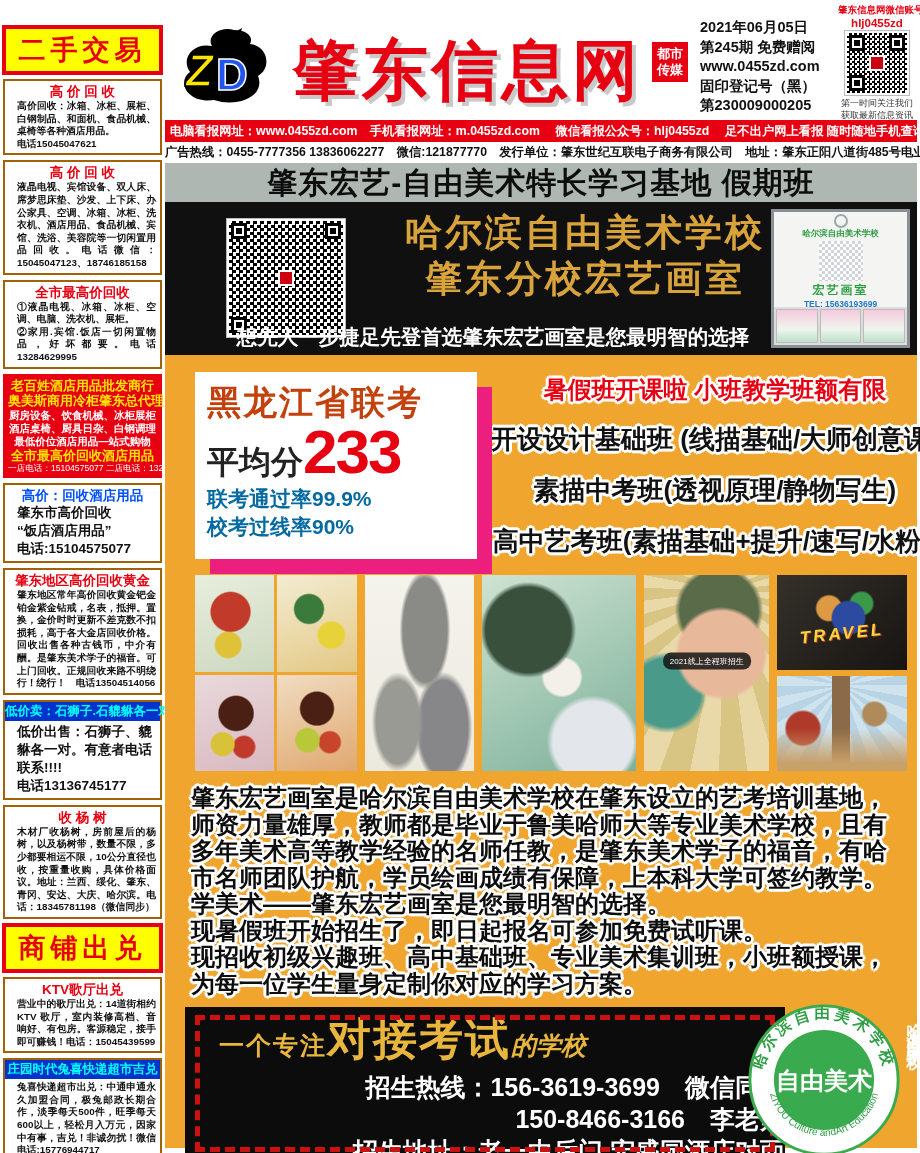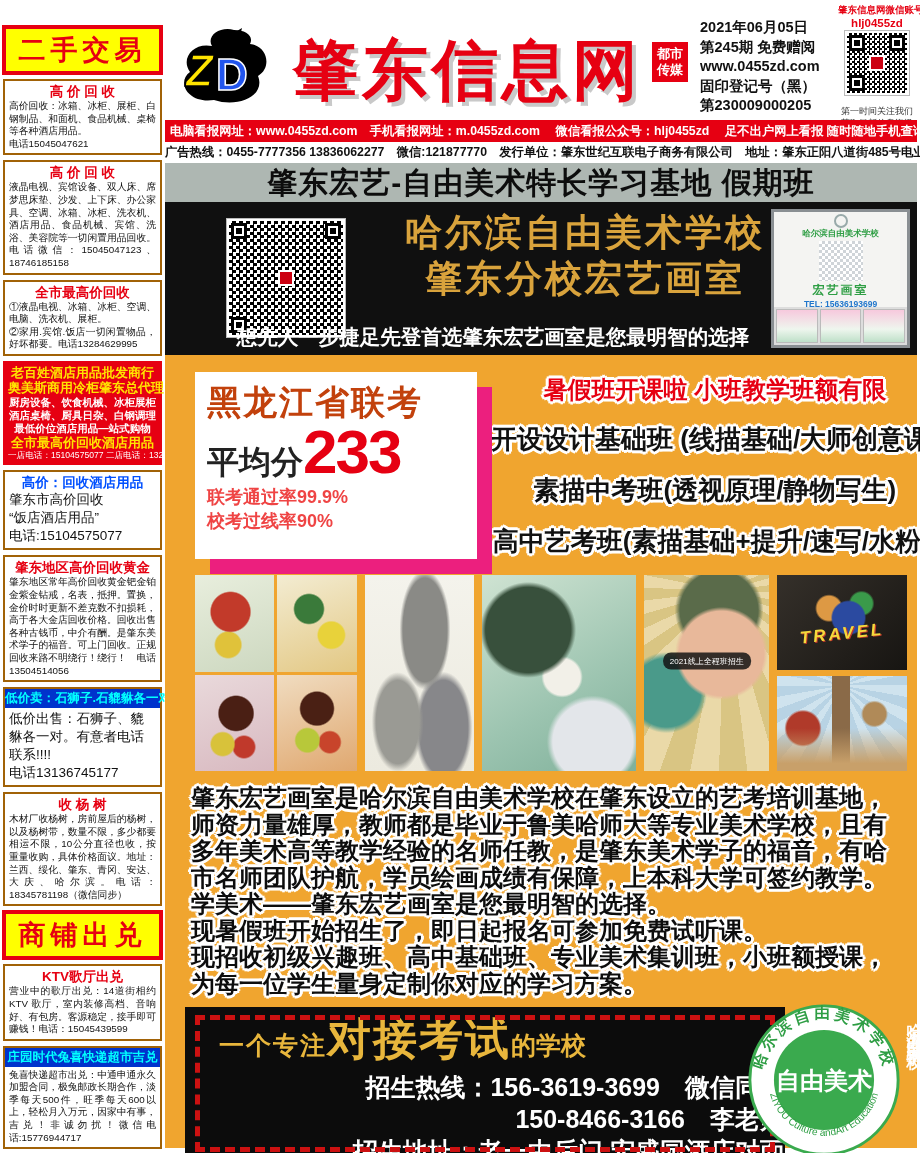--- a/index.html
+++ b/index.html
@@ -21,33 +21,33 @@
   .wechat-account { color:#e60012; font-size:11.5px; font-weight:bold; }
   .qr { position:relative; background:#fff;
     background-image:repeating-conic-gradient(#000 0% 25%, #fff 0% 50%);
     background-size:8px 8px; border:2px solid #fff; outline:1px solid #bbb; }
   .qr-sm { width:64px; height:64px; margin:2px auto; background-size:5px 5px; }
   .qr .f { position:absolute; width:16px; height:16px; border:3px solid #000; background:#fff; }
   .qr .f::after { content:""; position:absolute; inset:2px; background:#000; }
   .qr .f.tl{ top:2px; left:2px; } .qr .f.tr{ top:2px; right:2px; } .qr .f.bl{ bottom:2px; left:2px; }
   .qr .center-mark { position:absolute; left:50%; top:50%; transform:translate(-50%,-50%);
     background:#c01; border:2px solid #fff; width:16px; height:16px; }
-  .wechat-caption { font-size:9px; color:#333; line-height:12px; margin-top:10px; }
+  .wechat-caption { font-size:9px; color:#333; line-height:12px; margin-top:2px; }
 
   
   .sidebar { position:absolute; left:3px; top:26px; width:159px; }
   .sb-banner { border:3px solid #e60012; background:#ffff00; color:#e60012; font-weight:bold;
     font-size:27px; letter-spacing:5px; text-align:center; padding:3px 0; margin-bottom:5px;
     box-shadow:0 0 0 1px #e60012; white-space:nowrap; }
   .blk { border:2px solid #a16207; background:#fff; margin-bottom:5px; padding:2px 4px 3px 4px; }
   .blk-h { font-weight:bold; text-align:center; font-size:13.5px; line-height:17px; white-space:nowrap; }
   .h-red { color:#e60012; }
   .h-blue { color:#0050ff; }
   .h-cyan { color:#00ffff; background:#0033cc; margin:-2px -4px 2px -4px; padding:1px 0; font-size:12.5px; }
-  .blk-b { font-size:9.8px; line-height:12.6px; color:#111; font-weight:normal; white-space:pre-line; text-align:justify; }
+  .blk-b { font-size:9.8px; line-height:12.6px; color:#111; font-weight:bold; white-space:pre-line; text-align:justify;margin-left:8px; }
   .b-center { text-align:left; font-size:13.5px; line-height:18px; }
   .blk-wholesale { border:2px solid #e60012; background:#e60012; margin-bottom:5px; padding:2px 3px; text-align:center; }
   .ws-y { color:#ffe400; font-weight:bold; font-size:13px; line-height:15.5px; white-space:nowrap; }
   .ws-w { color:#fff; font-weight:bold; font-size:10.5px; line-height:13px; white-space:nowrap; }
   .ws-p { color:#fff; font-size:8.6px; line-height:11px; white-space:nowrap; }
 
   
   .main { position:absolute; left:165px; top:120px; width:752px; }
   .red-bar { height:22px; background:#e60012; color:#fff; font-size:12.3px; font-weight:bold;
     line-height:22px; padding-left:5px; white-space:nowrap; }
@@ -74,21 +74,21 @@
   .sf-win { flex:1; background:linear-gradient(#f7c9dd,#eef6ee 60%,#bfe0c9); border:1px solid #bbb; }
 
   .orange { position:relative; background:#f0a52f; height:793px; }
 
   .stats-row { display:flex; gap:14px; padding:17px 8px 0 30px; }
   .stats-box { position:relative; width:282px; background:#fff; box-shadow:15px 15px 0 0 #ec1f7e;
     padding:8px 10px 10px 12px; text-align:left; flex:none; }
   .st1 { font-size:34px; font-weight:bold; color:#c2410c; letter-spacing:2px; white-space:nowrap; }
   .st2-label { font-size:32px; font-weight:bold; color:#222; }
   .st2-value { font-size:62px; font-weight:bold; color:#e60012; line-height:52px; letter-spacing:-2px; }
-  .st3 { font-size:18px; font-weight:bold; color:#ef4444; white-space:nowrap; }
+  .st3 { font-size:21px; font-weight:bold; color:#0369a1; white-space:nowrap; }
   .courses { flex:1; text-align:center; padding-top:2px; }
   .outline-w { text-shadow:-2px -2px 0 #fff,2px -2px 0 #fff,-2px 2px 0 #fff,2px 2px 0 #fff,0 -3px 0 #fff,0 3px 0 #fff,-3px 0 0 #fff,3px 0 0 #fff; }
   .course-head { color:#e60012; font-size:24px; font-weight:bold; white-space:nowrap; }
   .course-item { color:#111; font-size:26px; font-weight:bold; margin-top:16px; white-space:nowrap; }
 
   .gallery { display:flex; gap:8px; margin:16px 10px 0 30px; height:196px; }
   .art { border:0; position:relative; overflow:hidden; }
   .art1 { flex:160; display:grid; grid-template-columns:1fr 1fr; grid-template-rows:1fr 1fr; gap:3px; background:#f0a52f; }
   .art1 div { background:#dfe8d2; }
   .a1c1 { background:radial-gradient(circle at 45% 38%, #c23a2a 0 26%, rgba(0,0,0,0) 28%),
@@ -141,21 +141,21 @@
 
   .paragraph { margin:14px 6px 0 26px; color:#0d0d0d; font-size:24px; line-height:26.5px;
     font-weight:bold; white-space:pre-line; }
 
   .bottom-row { position:relative; margin:10px 0 0 20px; height:162px; }
   .enroll-box { position:relative; width:600px; height:153px; background:#0c0c0c; padding:10px 0 0 34px; }
   .enroll-dash { position:absolute; inset:8px 10px; border:5px dashed #cc1111; pointer-events:none; }
   .en1 { color:#e8b63c; white-space:nowrap; line-height:44px; }
   .en1 .pre { font-size:25px; font-weight:bold; letter-spacing:2px; }
   .en1 .hi { font-size:44px; font-weight:bold; letter-spacing:2px; }
-  .en1 .suf { font-size:25px; font-weight:bold; }
+  .en1 .suf { font-size:25px; font-weight:bold; font-style:italic; }
   .en-line { color:#fff; font-size:25px; font-weight:bold; line-height:32px; white-space:nowrap;text-align:right; }
   .en-indent { padding-left:130px; }
   .seal { position:absolute; right:16px; top:-4px; width:154px; height:154px; z-index:2; }
   .v-text { position:absolute; right:-6px; top:4px; writing-mode:vertical-rl; color:#fff; font-size:15px;
     font-weight:bold; letter-spacing:4px; z-index:1; }
 </style>
 </head>
 <body>
 
 <div class="page">

